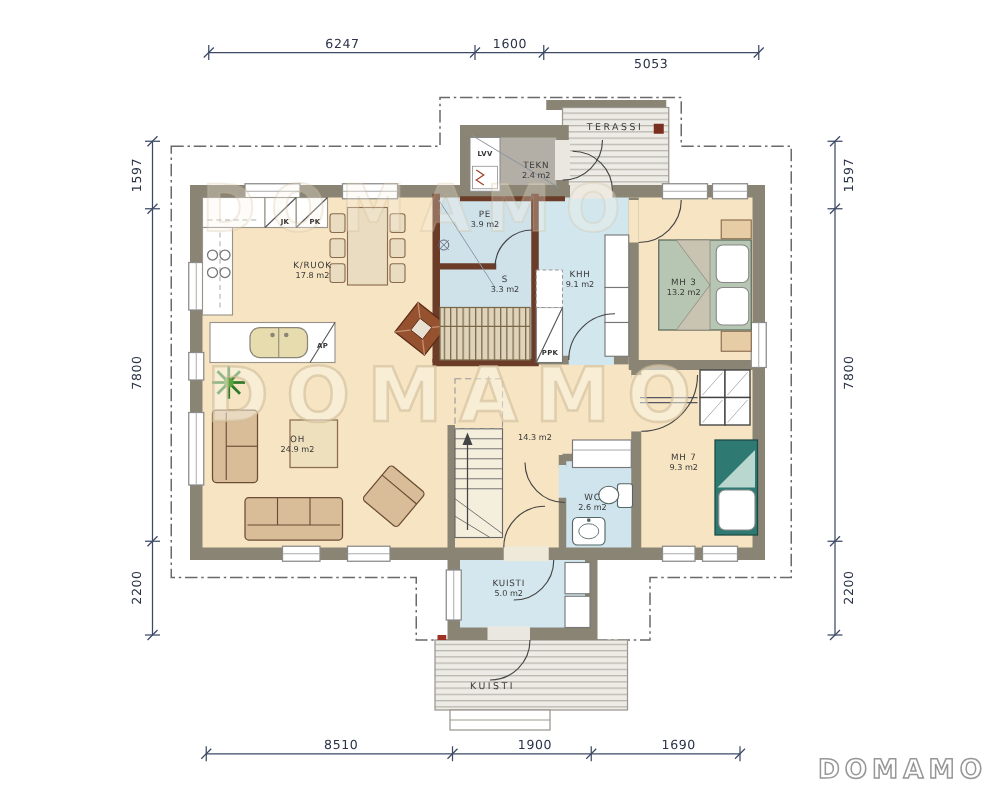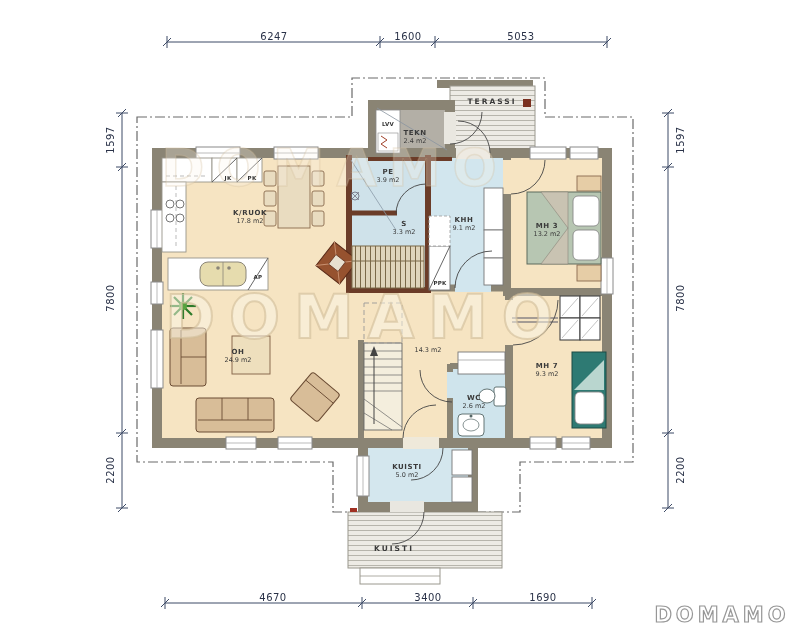--- a/index.html
+++ b/index.html
@@ -4,21 +4,21 @@
 <style>
   html,body{margin:0;padding:0}
   body{width:800px;height:635px;background:#fff;position:relative;overflow:hidden;
        font-family:"DejaVu Sans","Liberation Sans",sans-serif}
   #plan{position:absolute;inset:0}
   #plan svg{position:absolute;left:0;top:0}
   .lbl{position:absolute;transform:translate(-50%,-50%);white-space:nowrap;color:#2a3248;
        font-size:10px;letter-spacing:.5px}
   .dimv{transform:translate(-50%,-50%) rotate(-90deg)}
   .room{position:absolute;transform:translate(-50%,-50%);text-align:center;color:#3a3a3a}
-  .rn{font-size:7px;font-weight:bold;letter-spacing:.6px;line-height:1.25}
+  .rn{font-size:7px;font-weight:normal;letter-spacing:.6px;line-height:1.25}
   .rn-big{font-size:7.5px;letter-spacing:2px}
   .ra{font-size:6.5px;line-height:1.2}
   .app{position:absolute;transform:translate(-50%,-50%);font-size:5.5px;font-weight:bold;
        color:#333;letter-spacing:.3px;white-space:nowrap}
   .wm{position:absolute;transform:translate(-50%,-50%);font-weight:bold;white-space:nowrap;
       font-size:60px;letter-spacing:14px;color:rgba(250,245,232,.5);
       -webkit-text-stroke:2px rgba(208,188,152,.6)}
   .wm-top{font-size:52px;letter-spacing:12px;color:rgba(250,245,232,.28);
       -webkit-text-stroke:1.5px rgba(208,188,152,.28)}
   .logo{position:absolute;transform:translate(-50%,-50%);font-size:21px;font-weight:bold;
@@ -339,35 +339,35 @@
         <line x1="664" y1="512" x2="672" y2="504"></line>
   </g>
 </svg>
 
 <div class="wm wm-top" style="left:335px;top:168px">DOMAMO</div>
 <div class="wm" style="left:366px;top:317px">DOMAMO</div>
 <div class="logo" style="left:722px;top:615px">DOMAMO</div>
 
 <div class="lbl" style="left:274px;top:36px">6247</div>
 <div class="lbl" style="left:408px;top:36px">1600</div>
-<div class="lbl" style="left:521px;top:36px">5053</div>
-<div class="lbl" style="left:273px;top:597px">4670</div>
-<div class="lbl" style="left:428px;top:597px">3400</div>
+<div class="lbl" style="left:521px;top:52px">5053</div>
+<div class="lbl" style="left:273px;top:597px">8510</div>
+<div class="lbl" style="left:428px;top:597px">1900</div>
 <div class="lbl" style="left:543px;top:597px">1690</div>
 <div class="lbl dimv" style="left:110px;top:140px">1597</div>
 <div class="lbl dimv" style="left:110px;top:298px">7800</div>
 <div class="lbl dimv" style="left:110px;top:470px">2200</div>
 <div class="lbl dimv" style="left:680px;top:140px">1597</div>
 <div class="lbl dimv" style="left:680px;top:298px">7800</div>
 <div class="lbl dimv" style="left:680px;top:470px">2200</div>
 
 <div class="room" style="left:492px;top:102px">
   <div class="rn rn-big">TERASSI</div>
 </div>
-<div class="room" style="left:415px;top:137px">
+<div class="room" style="left:429px;top:137px">
   <div class="rn">TEKN</div>
   <div class="ra">2.4 m2</div>
 </div>
 <div class="room" style="left:388px;top:176px">
   <div class="rn">PE</div>
   <div class="ra">3.9 m2</div>
 </div>
 <div class="room" style="left:404px;top:228px">
   <div class="rn">S</div>
   <div class="ra">3.3 m2</div>

